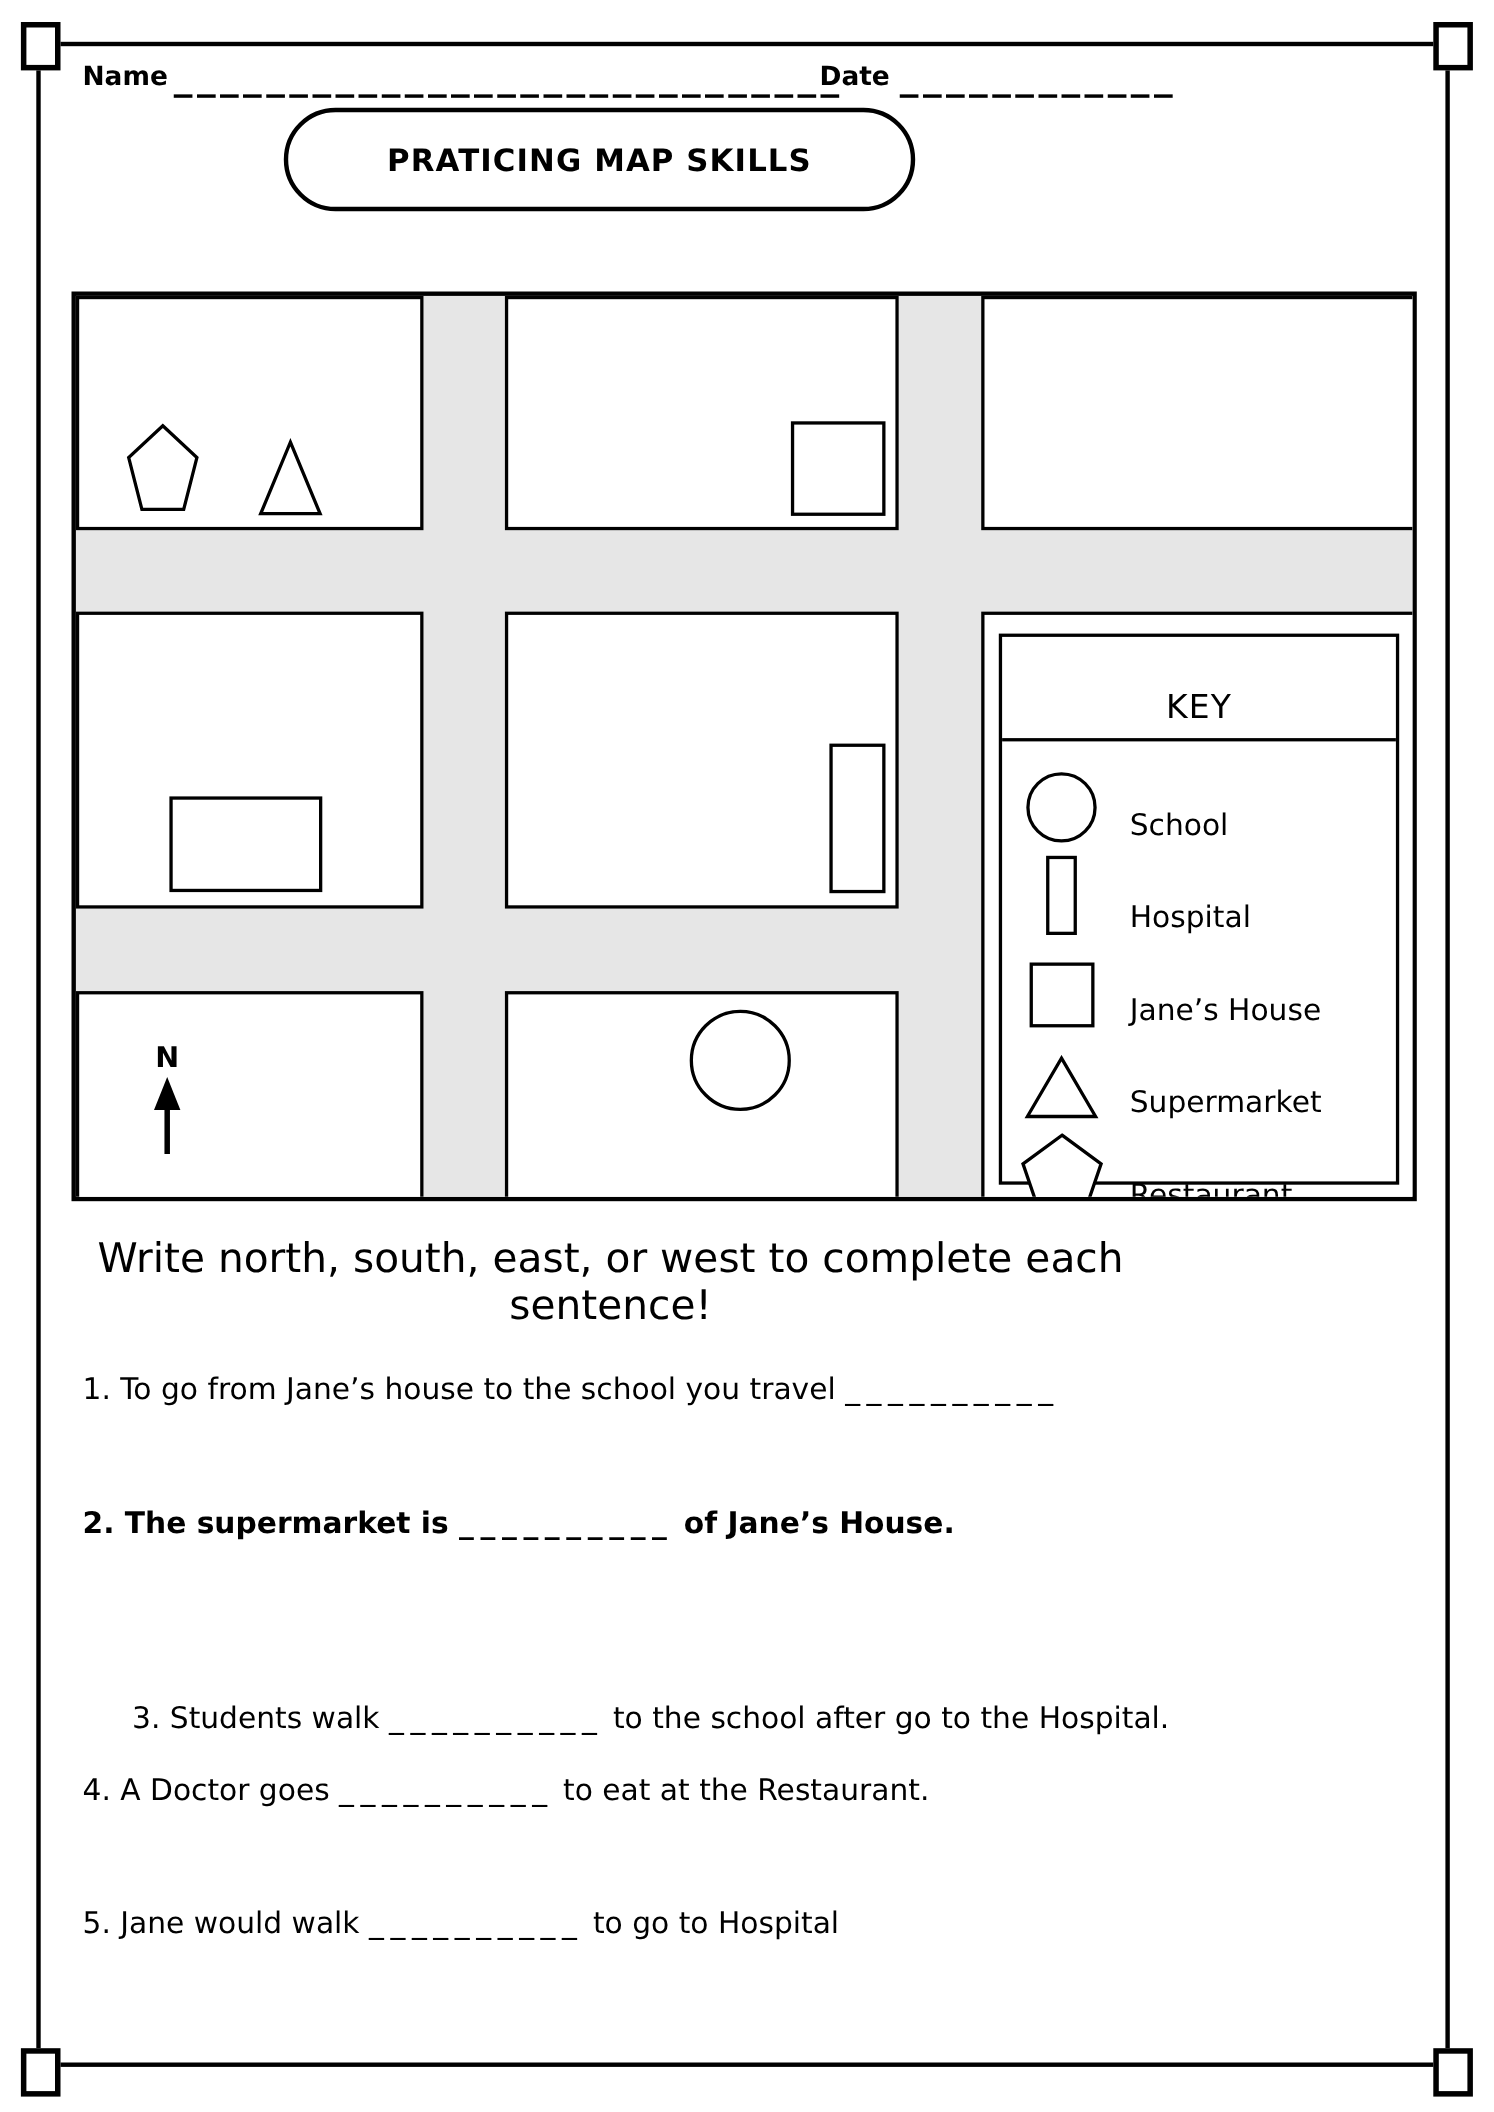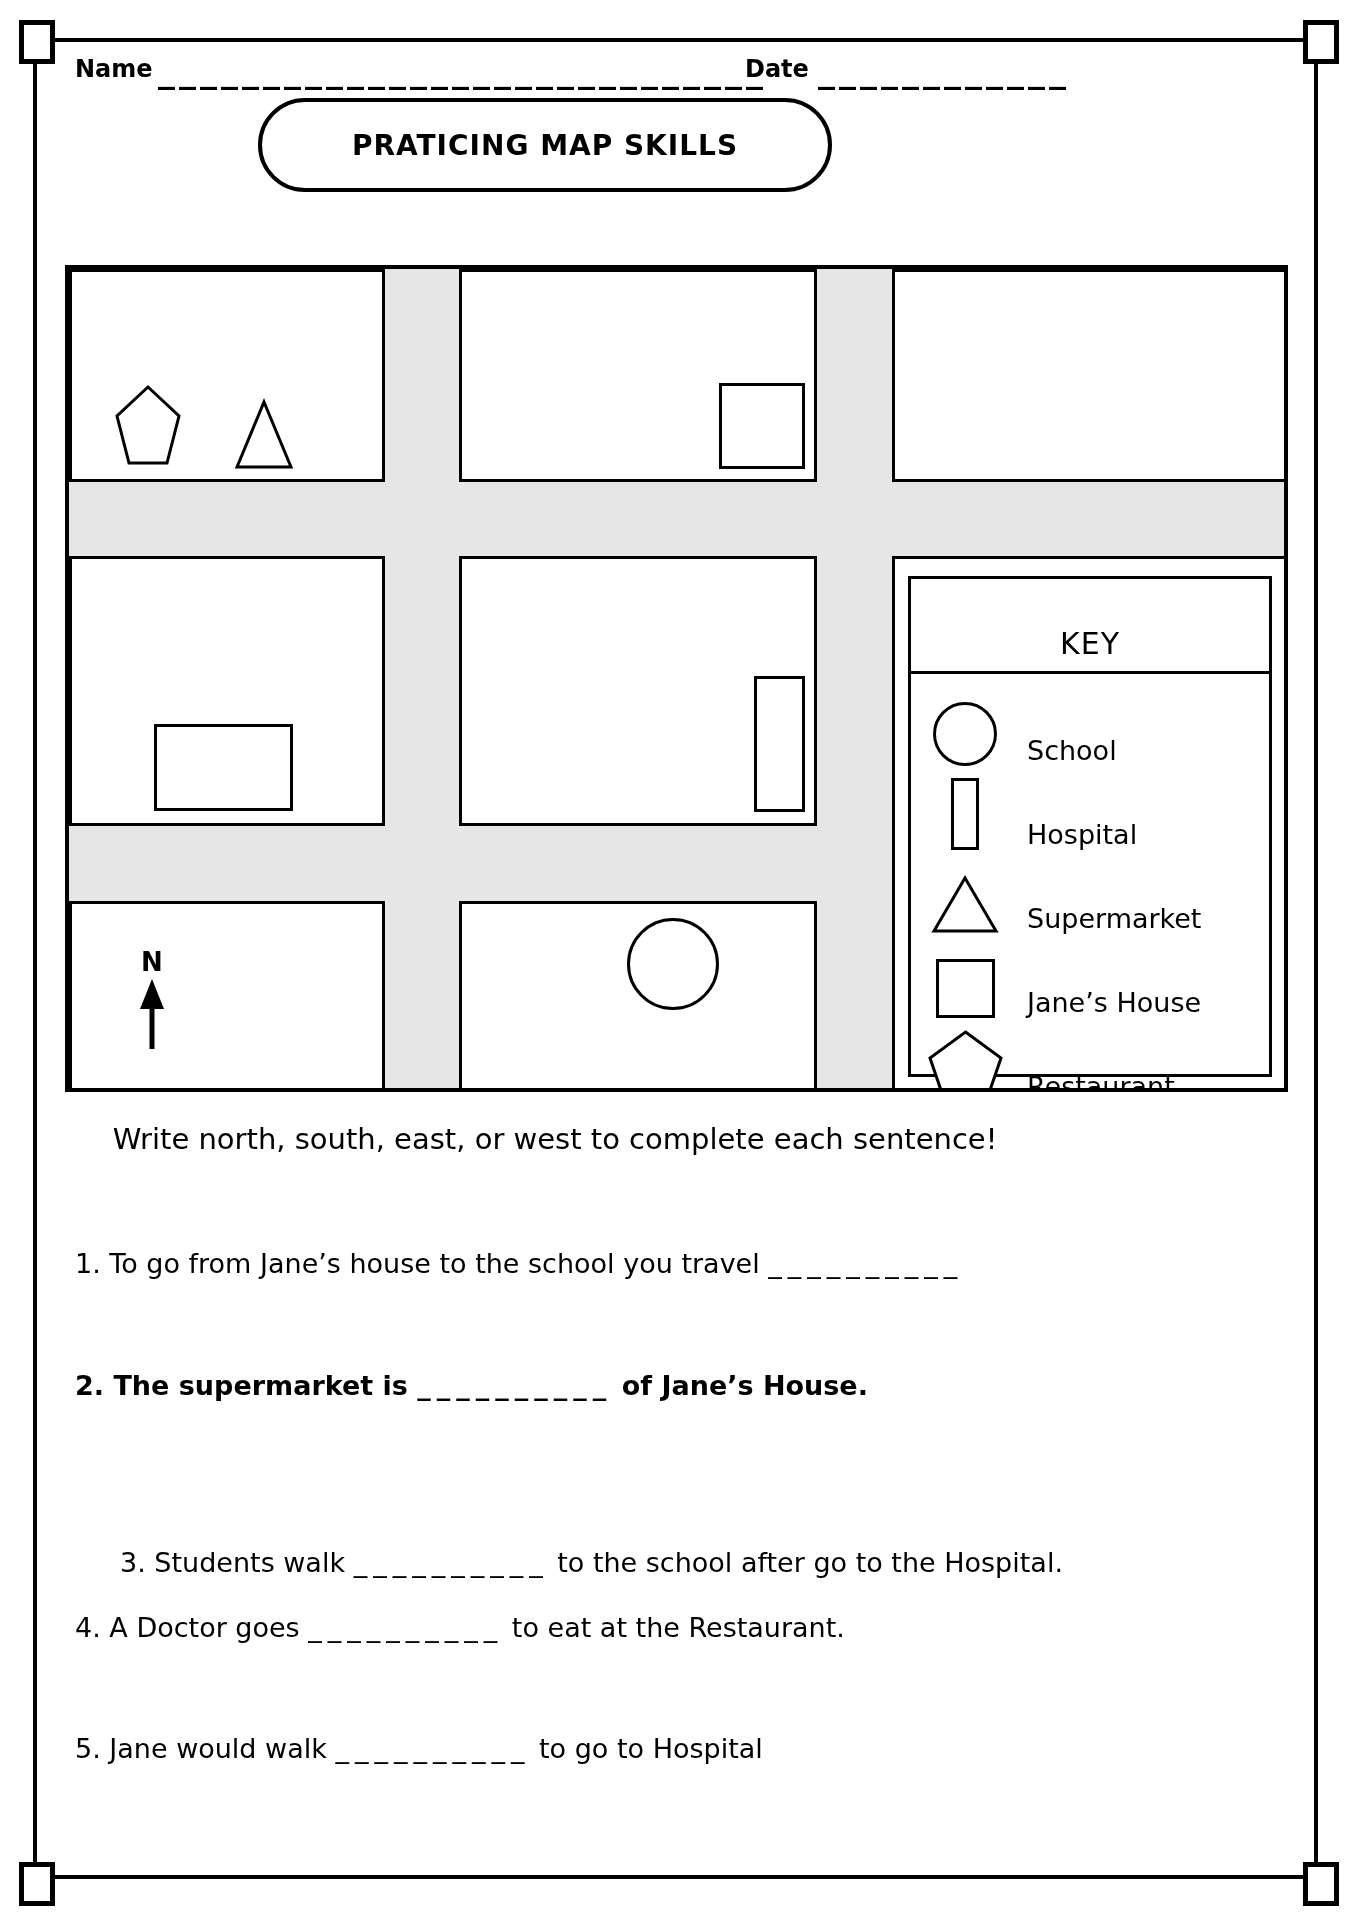--- a/index.html
+++ b/index.html
@@ -42,21 +42,21 @@
   .keybox{position:absolute;left:839px;top:307px;width:364px;height:501px;border:3px solid #000;box-sizing:border-box;background:#fff;}
   .key-header{height:55px;border-bottom:3px solid #000;display:flex;align-items:center;justify-content:center;font-size:30px;letter-spacing:1px;margin-top:37px;}
   .key-items{padding-top:8px;}
   .key-item{height:84px;display:flex;align-items:flex-end;}
   .key-symbol-cell{flex:0 0 108px;display:flex;align-items:center;justify-content:center;}
   .key-label{font-size:27px;margin-left:8px;white-space:nowrap;}
   .sym-circle{width:64px;height:64px;border:3px solid #000;border-radius:50%;box-sizing:border-box;background:#fff;}
   .sym-hospital{width:28px;height:72px;border:3px solid #000;box-sizing:border-box;background:#fff;}
   .sym-square{width:59px;height:59px;border:3px solid #000;box-sizing:border-box;background:#fff;}
   
-  .instruction{position:absolute;left:0;top:1122px;width:1110px;text-align:center;font-size:29px;}
+  .instruction{position:absolute;left:0;top:1122px;width:1110px;text-align:center;font-size:37px;}
   .question{position:absolute;left:75px;font-size:27px;white-space:nowrap;}
   .q1{top:1248px;} .q2{top:1370px;font-weight:bold;} .q3{top:1547px;margin-left:45px;} .q4{top:1612px;} .q5{top:1733px;}
   .blank{letter-spacing:6px;}
 </style>
 </head>
 <body>
 
 <div>
 
   <div class="frame"></div>
@@ -132,32 +132,32 @@
 
         <div class="key-item">
           <div class="key-symbol-cell">
             <div class="sym-hospital"></div>
           </div>
           <span class="key-label">Hospital</span>
         </div>
 
         <div class="key-item">
           <div class="key-symbol-cell">
+            <div class="sym-square"></div>
+          </div>
+          <span class="key-label">Jane’s House</span>
+        </div>
+
+        <div class="key-item">
+          <div class="key-symbol-cell">
             <svg width="68" height="59">
               <polygon points="34,3 65,56 3,56" fill="#fff" stroke="#000" stroke-width="3"></polygon>
             </svg>
           </div>
           <span class="key-label">Supermarket</span>
-        </div>
-
-        <div class="key-item">
-          <div class="key-symbol-cell">
-            <div class="sym-square"></div>
-          </div>
-          <span class="key-label">Jane’s House</span>
         </div>
 
         <div class="key-item">
           <div class="key-symbol-cell">
             <svg width="77" height="73">
               <polygon points="38.5,3 74,29 60,70 17,70 3,29" fill="#fff" stroke="#000" stroke-width="3"></polygon>
             </svg>
           </div>
           <span class="key-label">Restaurant</span>
         </div>

